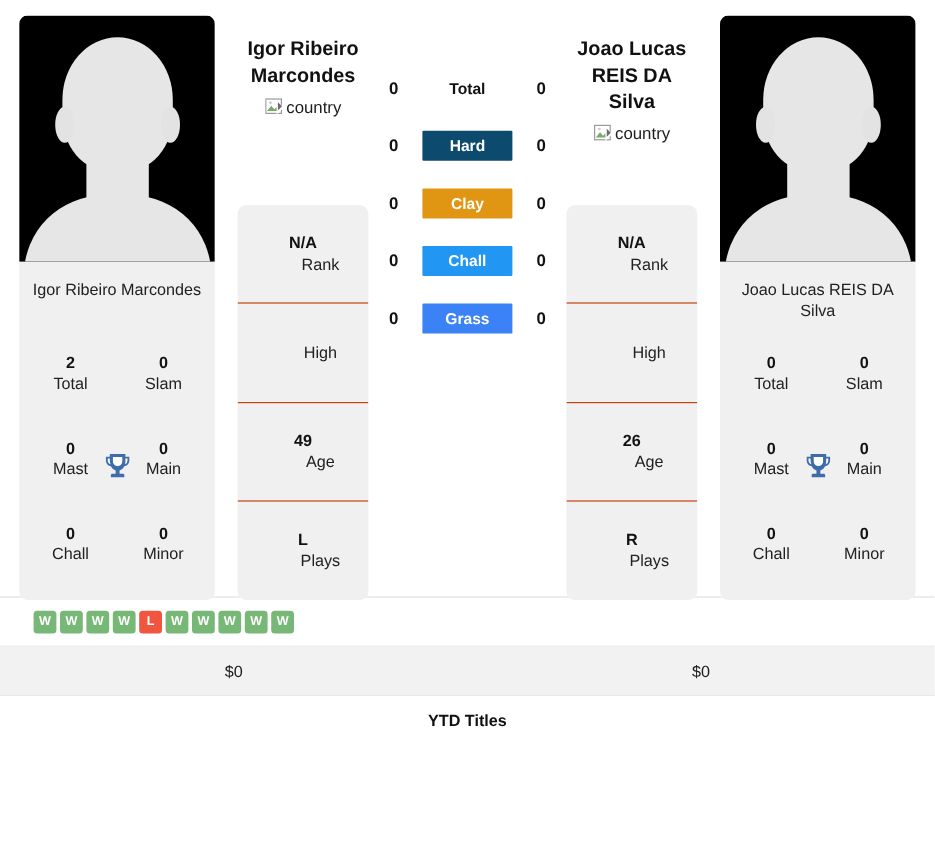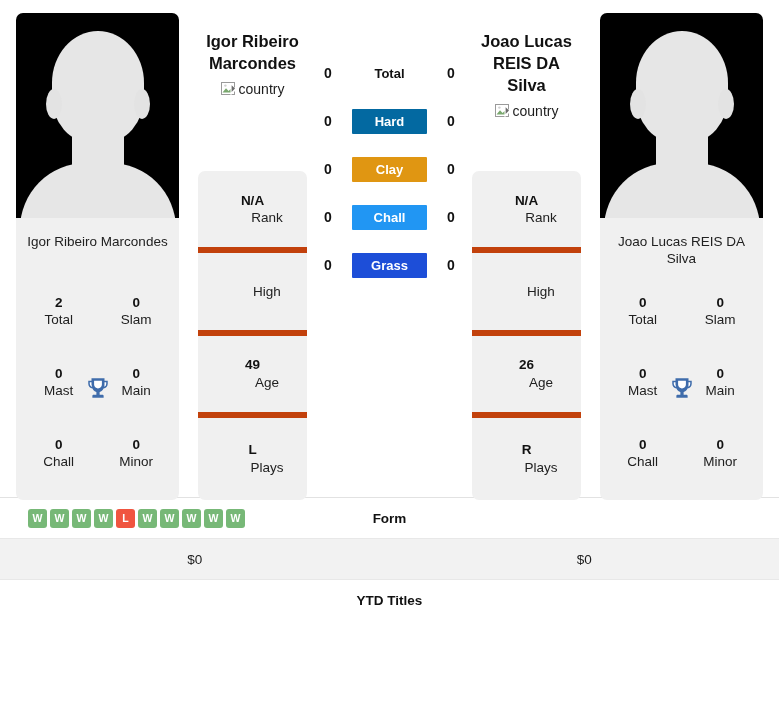--- a/index.html
+++ b/index.html
@@ -124,21 +124,21 @@
     height: 329px;
   }
   .info-card.left  { margin-left: 19px; }
   .info-card.right { margin-left: 0; }
   .info-cell {
     height: 82.25px;
     display: flex;
     flex-direction: column;
     align-items: center;
     justify-content: center;
-    border-bottom: 6px solid #c2410c;
+    border-bottom: 1px solid #c2410c;
     line-height: 1.3;
   }
   .info-cell:last-child { border-bottom: none; }
   .info-val { font-size: 13.5px; font-weight: bold; color: #111; }
   .info-lab { font-size: 13.5px; color: #212121; margin-left: 29px; }
 
   
   .name-col {
     flex: 0 0 119px;
     width: 119px;
@@ -347,36 +347,36 @@
     </div>
 
     <div class="surface-col">
       <div class="surface-row">
         <span class="sc-score">0</span>
         <span class="sc-bar plain">Total</span>
         <span class="sc-score">0</span>
       </div>
       <div class="surface-row">
         <span class="sc-score">0</span>
-        <span class="sc-bar" id="bar1" style="background: #0369a1;">Hard</span>
+        <span class="sc-bar" id="bar1" style="background: #0c4a6e;">Hard</span>
         <span class="sc-score">0</span>
       </div>
       <div class="surface-row">
         <span class="sc-score">0</span>
         <span class="sc-bar" id="bar2" style="background: rgb(224, 150, 18);">Clay</span>
         <span class="sc-score">0</span>
       </div>
       <div class="surface-row">
         <span class="sc-score">0</span>
         <span class="sc-bar" id="bar3" style="background: rgb(33, 150, 243);">Chall</span>
         <span class="sc-score">0</span>
       </div>
       <div class="surface-row">
         <span class="sc-score">0</span>
-        <span class="sc-bar" id="bar4" style="background: #1d4ed8;">Grass</span>
+        <span class="sc-bar" id="bar4" style="background: #3b82f6;">Grass</span>
         <span class="sc-score">0</span>
       </div>
     </div>
 
     <div class="name-col" style="flex:0 0 109px; width:109px;">
       <div class="player-name">Joao Lucas REIS DA Silva</div>
       <span class="broken-img">
         <span class="broken-glyph">
           <svg viewBox="0 0 16 16" width="16" height="16" aria-hidden="true">
             <rect x="0.5" y="1.5" width="13" height="12" fill="#ffffff" stroke="#9a9a9a" stroke-width="1"></rect>
@@ -465,21 +465,20 @@
             <span class="fbadge" style="background: rgb(119, 184, 119);">W</span>
             <span class="fbadge" style="background: rgb(119, 184, 119);">W</span>
             <span class="fbadge" style="background: rgb(240, 85, 64);">L</span>
             <span class="fbadge" style="background: rgb(119, 184, 119);">W</span>
             <span class="fbadge" style="background: rgb(119, 184, 119);">W</span>
             <span class="fbadge" style="background: rgb(119, 184, 119);">W</span>
             <span class="fbadge" style="background: rgb(119, 184, 119);">W</span>
             <span class="fbadge" style="background: rgb(119, 184, 119);">W</span>
           </div>
         </div>
-        <div class="scell mid">Form</div>
         <div class="scell right"></div>
       </div>
       <div class="srow striped">
         <div class="scell left">
           <span>$0</span>
         </div>
         <div class="scell right">
           <span>$0</span>
         </div>
       </div>

